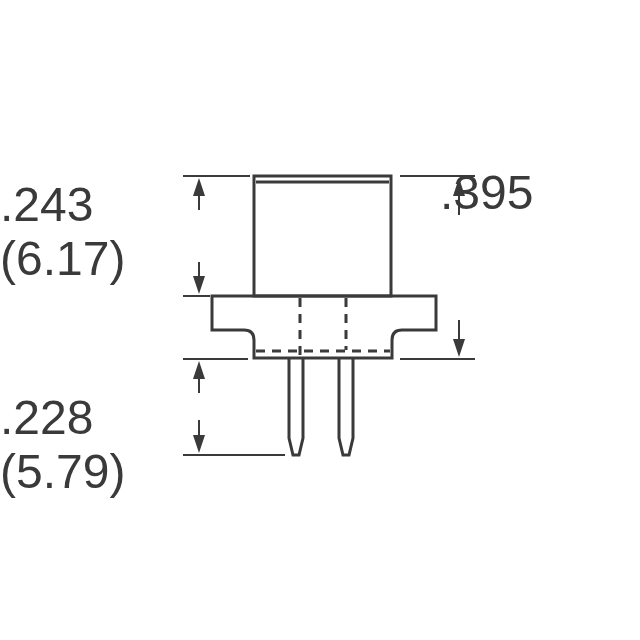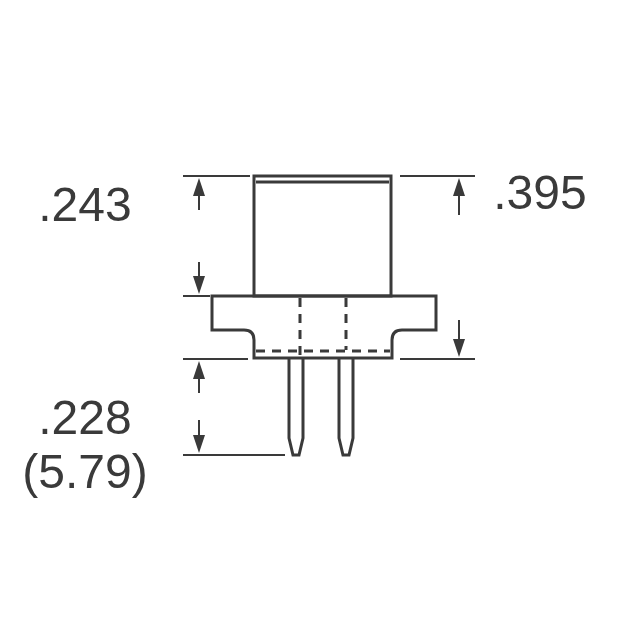--- a/index.html
+++ b/index.html
@@ -1,18 +1,18 @@
 <!DOCTYPE html>
 <html><head>
 <meta charset="utf-8">
 <style>
   html,body{margin:0;padding:0;background:#fff;}
   body{width:640px;height:640px;position:relative;overflow:hidden;}
   svg{position:absolute;left:0;top:0;}
-  .dim{position:absolute;font-family:"Liberation Sans",sans-serif;color:#3a3a3a;font-size:48px;line-height:54px;text-align:center;}
+  .dim{position:absolute;font-family:"Liberation Sans",sans-serif;color:#3a3a3a;font-size:48px;line-height:54px;}
 </style>
 </head>
 <body>
 
 <svg width="640" height="640" viewBox="0 0 640 640">
   <g stroke="#3a3a3a" stroke-width="3" fill="none">
 
     <rect x="254" y="176" width="137" height="120"></rect>
     <line x1="256" y1="182" x2="389" y2="182"></line>
 
@@ -48,20 +48,21 @@
     <polygon points="199,294 193,276 205,276"></polygon>
     <polygon points="199,361 193,379 205,379"></polygon>
     <polygon points="199,453 193,435 205,435"></polygon>
     <polygon points="459,178 453,196 465,196"></polygon>
     <polygon points="459,357 453,339 465,339"></polygon>
   </g>
 </svg>
 
 <div class="dim" style="left:0;top:178px;width:170px;">
   <div>.243</div>
+  <div>(6.17)</div>
 </div>
 <div class="dim" style="left:440px;top:166px;width:200px;">
   <div>.395</div>
 </div>
 <div class="dim" style="left:0;top:343px;width:170px;margin-top:48px;">
   <div>.228</div>
   <div>(5.79)</div>
 </div>
 
 </body></html>

